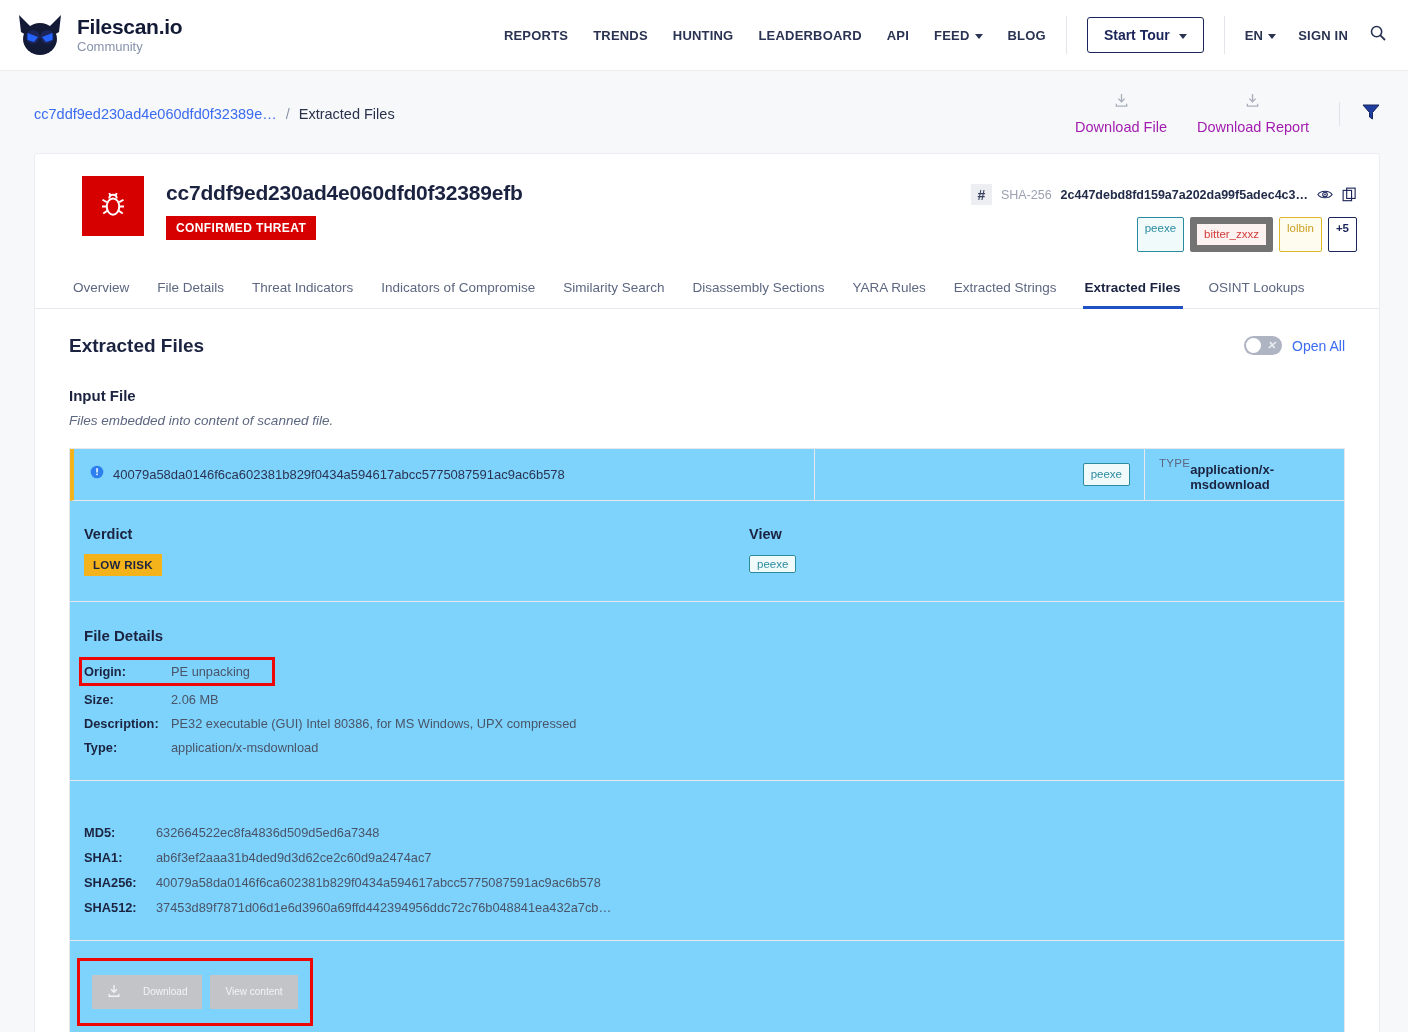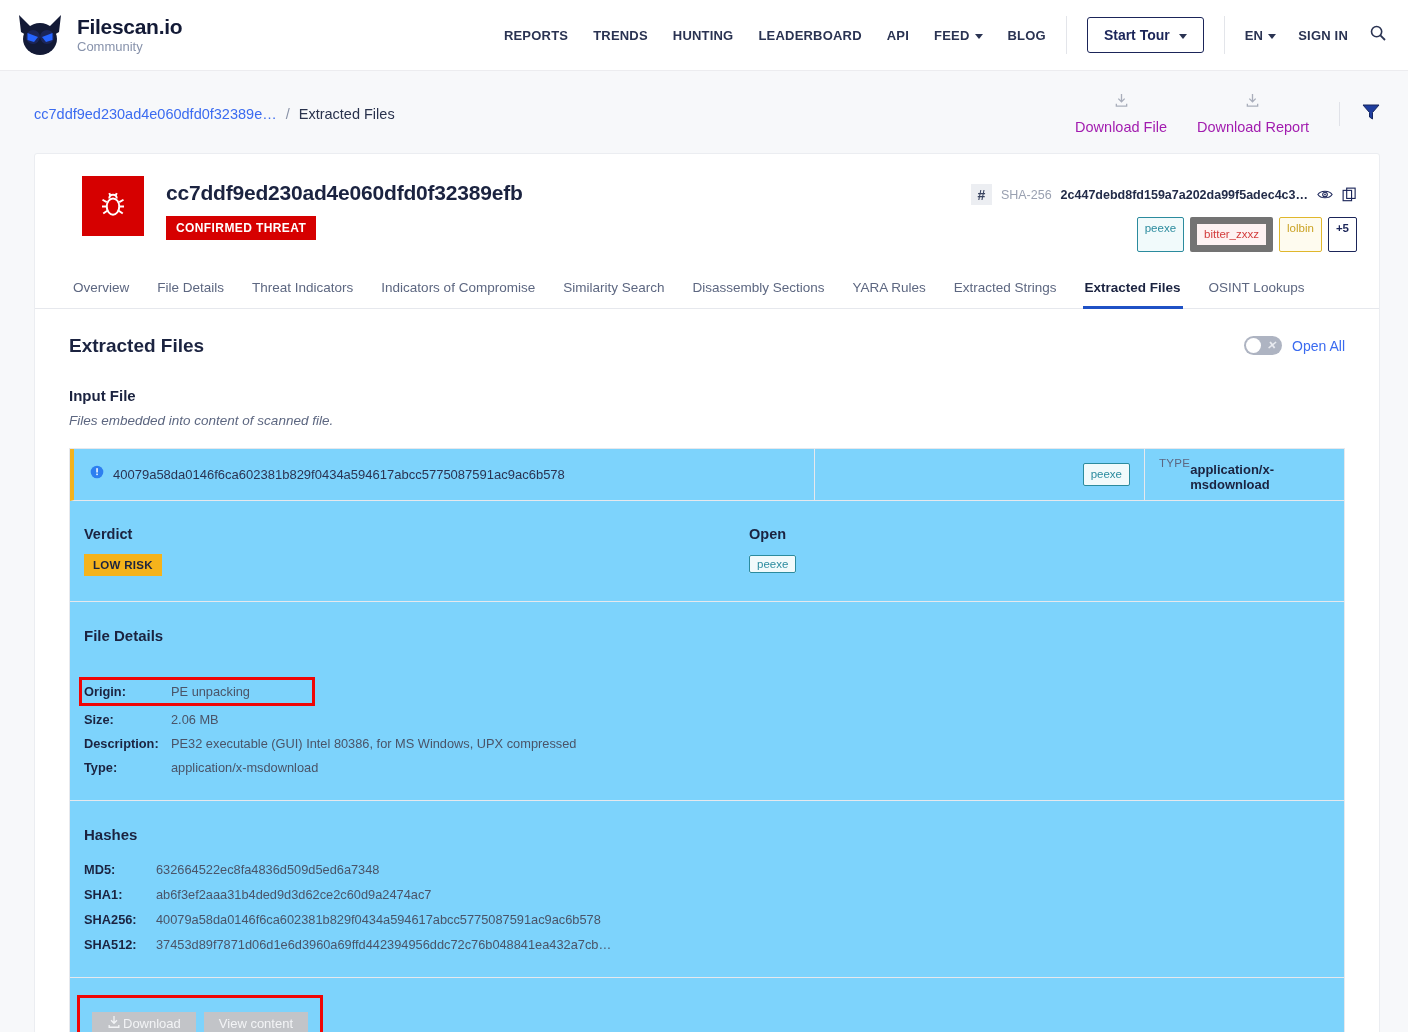--- a/index.html
+++ b/index.html
@@ -181,38 +181,37 @@
 
   .blk-title { font-size: 15px; font-weight: bold; color: #1b2340; }
   .kv { display: flex; margin-top: 9px; font-size: 12.8px; }
   .kv .k { width: 87px; font-weight: bold; color: #1b2340; flex: none; }
   .kv .v { color: #4a5468; }
   .kv.first { margin-top: 16px; }
 
   .kv-highlight {
     position: relative; display: inline-flex; align-items: center;
     outline: 3px solid #f00505; padding: 4px 8px 4px 0; margin-left: -2px;
-    width: 230px;
-    margin-top: 20px;
+    width: 190px;
   }
   .kv-highlight .k { width: 89px; padding-left: 2px; }
 
   .hash-kv { display: flex; margin-top: 10px; font-size: 12.8px; }
   .hash-kv .k { width: 72px; font-weight: bold; color: #1b2340; flex: none; }
   .hash-kv .v { color: #4a5468; }
 
   .btn-block { padding: 20px 14px 22px 14px; }
   .btn-box {
     display: inline-flex; gap: 8px; outline: 3px solid #f00505;
     padding: 14px 12px 14px 12px; margin-left: -4px;
   }
   .gbtn {
     background: #c2c4c8; color: #f3f4f6; border: none;
-    font-size: 13px; padding: 3px 15px; cursor: pointer;
-    display: inline-flex; align-items: center; gap: 2px;
+    font-size: 10px; padding: 9px 15px; cursor: pointer;
+    display: inline-flex; align-items: center; gap: 22px;
     font-family: "Liberation Sans", sans-serif;
   }
 </style>
 </head>
 <body>
 
 <div class="topnav">
   <div class="brand">
     <span class="brand-logo">
       <svg viewBox="0 0 52 48" width="52" height="48">
@@ -419,21 +418,21 @@
         </div>
       </div>
 
       <div class="block">
         <div class="vt-row">
           <div class="vt-col">
             <div class="vt-title">Verdict</div>
             <span class="verdict-badge">LOW RISK</span>
           </div>
           <div>
-            <div class="vt-title">Open</div>
+            <div class="vt-title">View</div>
             <div class="tags-under">
               <span class="tag teal">peexe</span>
             </div>
           </div>
         </div>
       </div>
 
       <div class="block">
         <div class="blk-title">File Details</div>
 
@@ -451,21 +450,20 @@
           <span class="k">Description:</span>
           <span class="v">PE32 executable (GUI) Intel 80386, for MS Windows, UPX compressed</span>
         </div>
         <div class="kv">
           <span class="k">Type:</span>
           <span class="v">application/x-msdownload</span>
         </div>
       </div>
 
       <div class="block">
-        <div class="blk-title">Hashes</div>
         <div style="height:9px"></div>
         <div class="hash-kv">
           <span class="k">MD5:</span>
           <span class="v">632664522ec8fa4836d509d5ed6a7348</span>
         </div>
         <div class="hash-kv">
           <span class="k">SHA1:</span>
           <span class="v">ab6f3ef2aaa31b4ded9d3d62ce2c60d9a2474ac7</span>
         </div>
         <div class="hash-kv">

